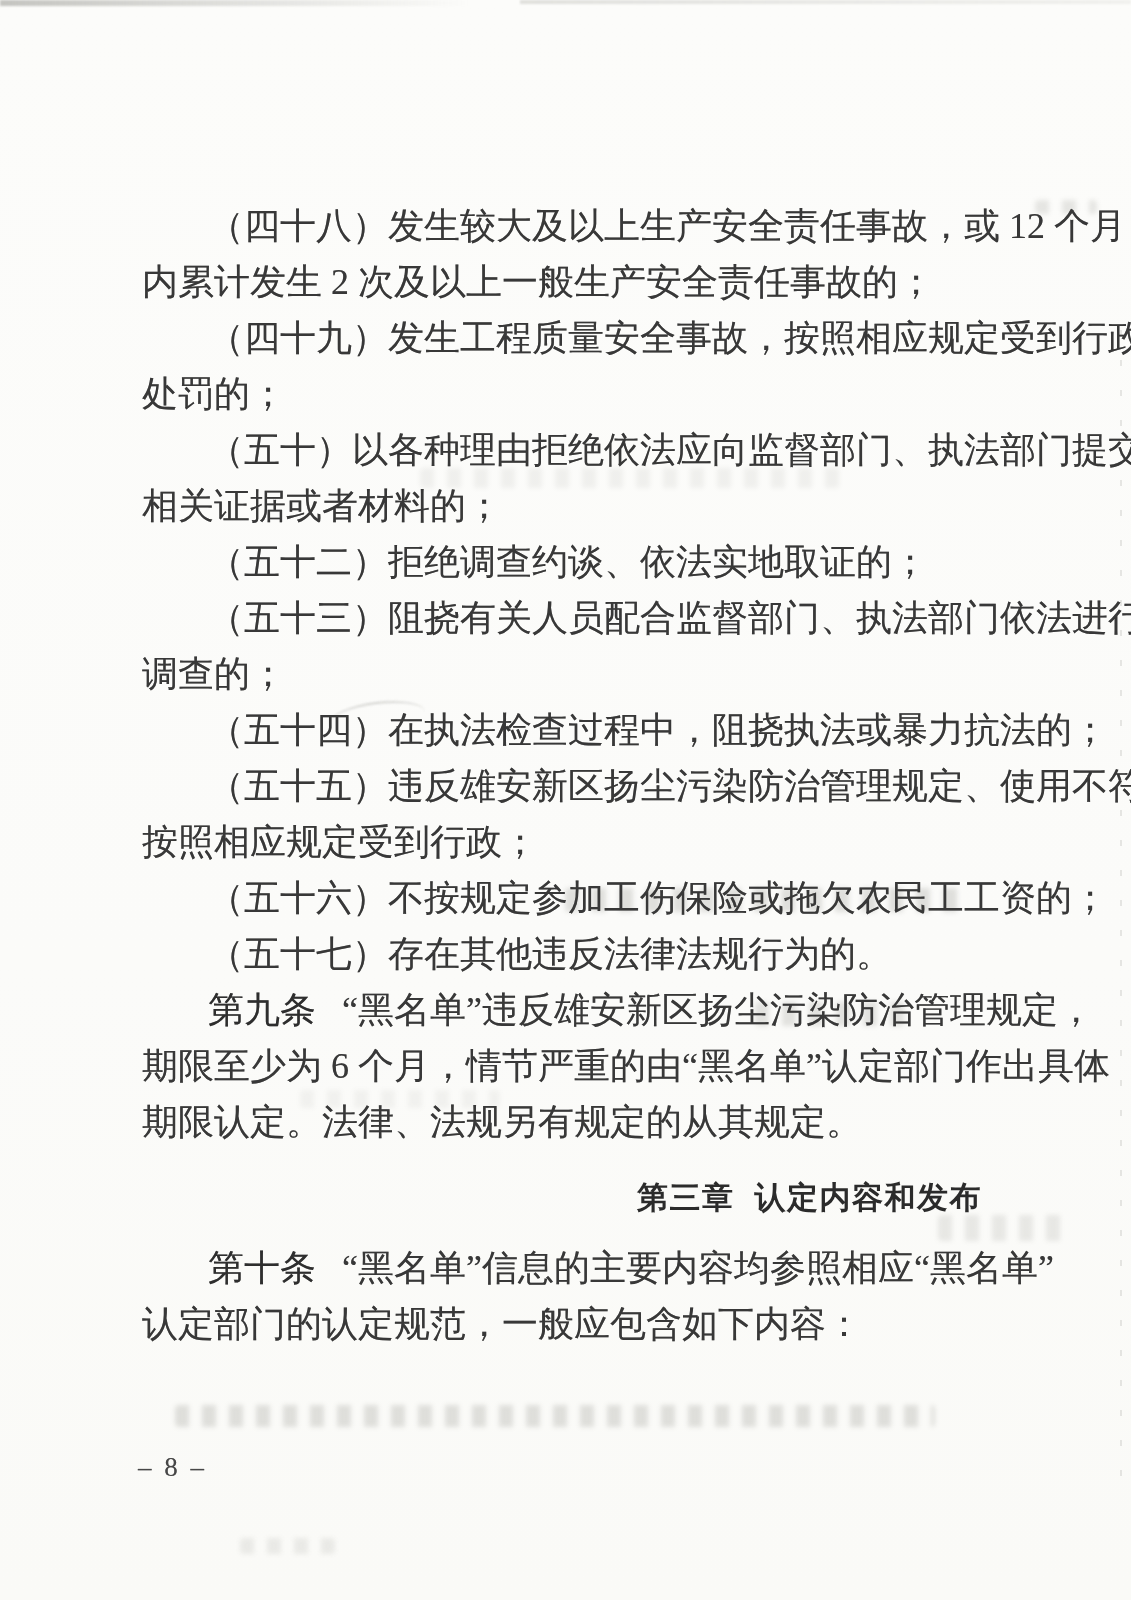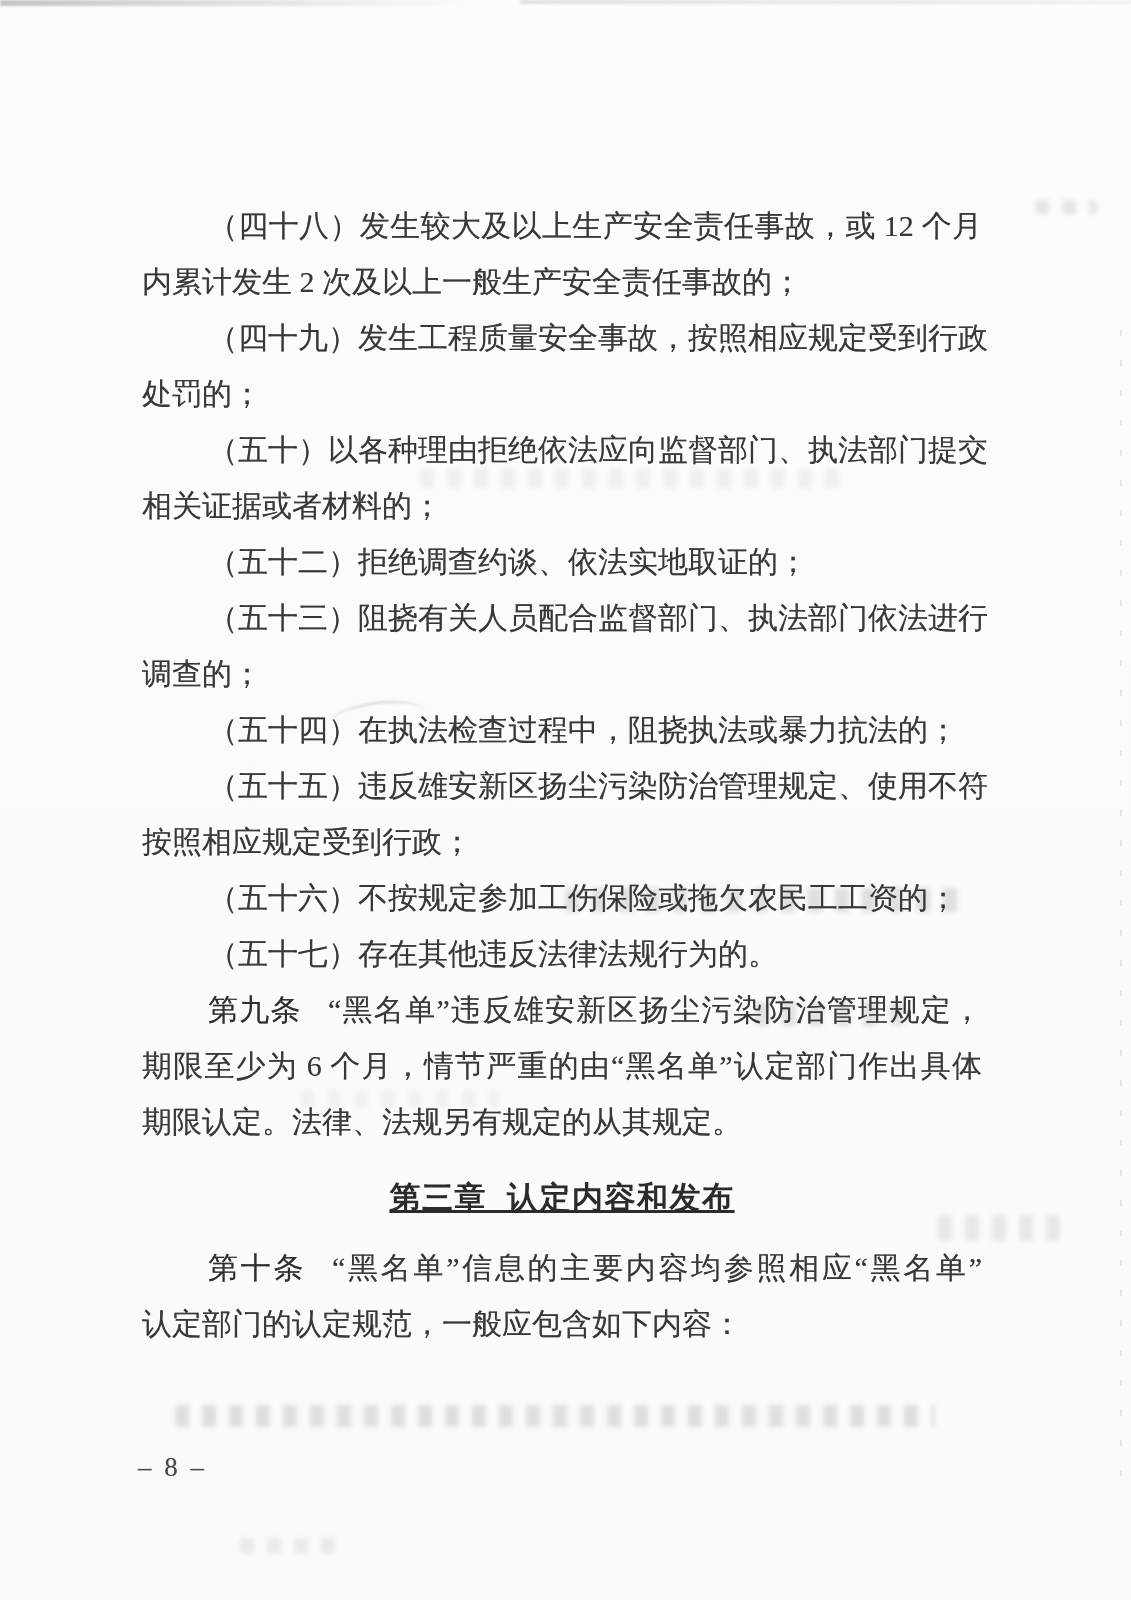--- a/index.html
+++ b/index.html
@@ -14,47 +14,46 @@
     width:1131px;height:1600px;
     background:linear-gradient(180deg,#fcfcfa 0%,#fbfbf9 60%,#fafaf7 100%);
     color:#383838;
     overflow:hidden;
   }
   
   .text-block{
     position:absolute;left:142px;top:198px;width:840px;
   }
   .line{
-    height:56px;line-height:56px;font-size:30px;
+    height:56px;line-height:56px;font-size:36px;
     white-space:nowrap;
     text-align:justify;
     text-justify:inter-character;
     color:#383838;
     text-shadow:0 0 0.6px rgba(70,70,70,.55);
   }
   .line.indent{padding-left:66px;}
   .line.jfull{text-align-last:justify;}
   .lead{
     font-family:"Liberation Sans","DejaVu Sans",sans-serif;
     font-weight:400;
     margin-right:26px;
     color:#2e2e2e;
     margin-top:21px;
   }
   .heading{
     height:56px;line-height:56px;
     margin:20px 0 14px 0;
-    text-align:center;
+    text-align:right;
     font-family:"Liberation Sans","DejaVu Sans",sans-serif;
     font-weight:700;
     font-size:31px;
     letter-spacing:1.5px;
     word-spacing:10px;
     color:#2b2b2b;
-    text-decoration:underline;
   }
   
   .page-number{
     position:absolute;left:138px;top:1452px;
     font-size:27px;letter-spacing:3px;color:#474747;
     text-shadow:0 0 0.6px rgba(70,70,70,.5);
   }
   
   .artifact{position:absolute;pointer-events:none;}
   .smudge{

